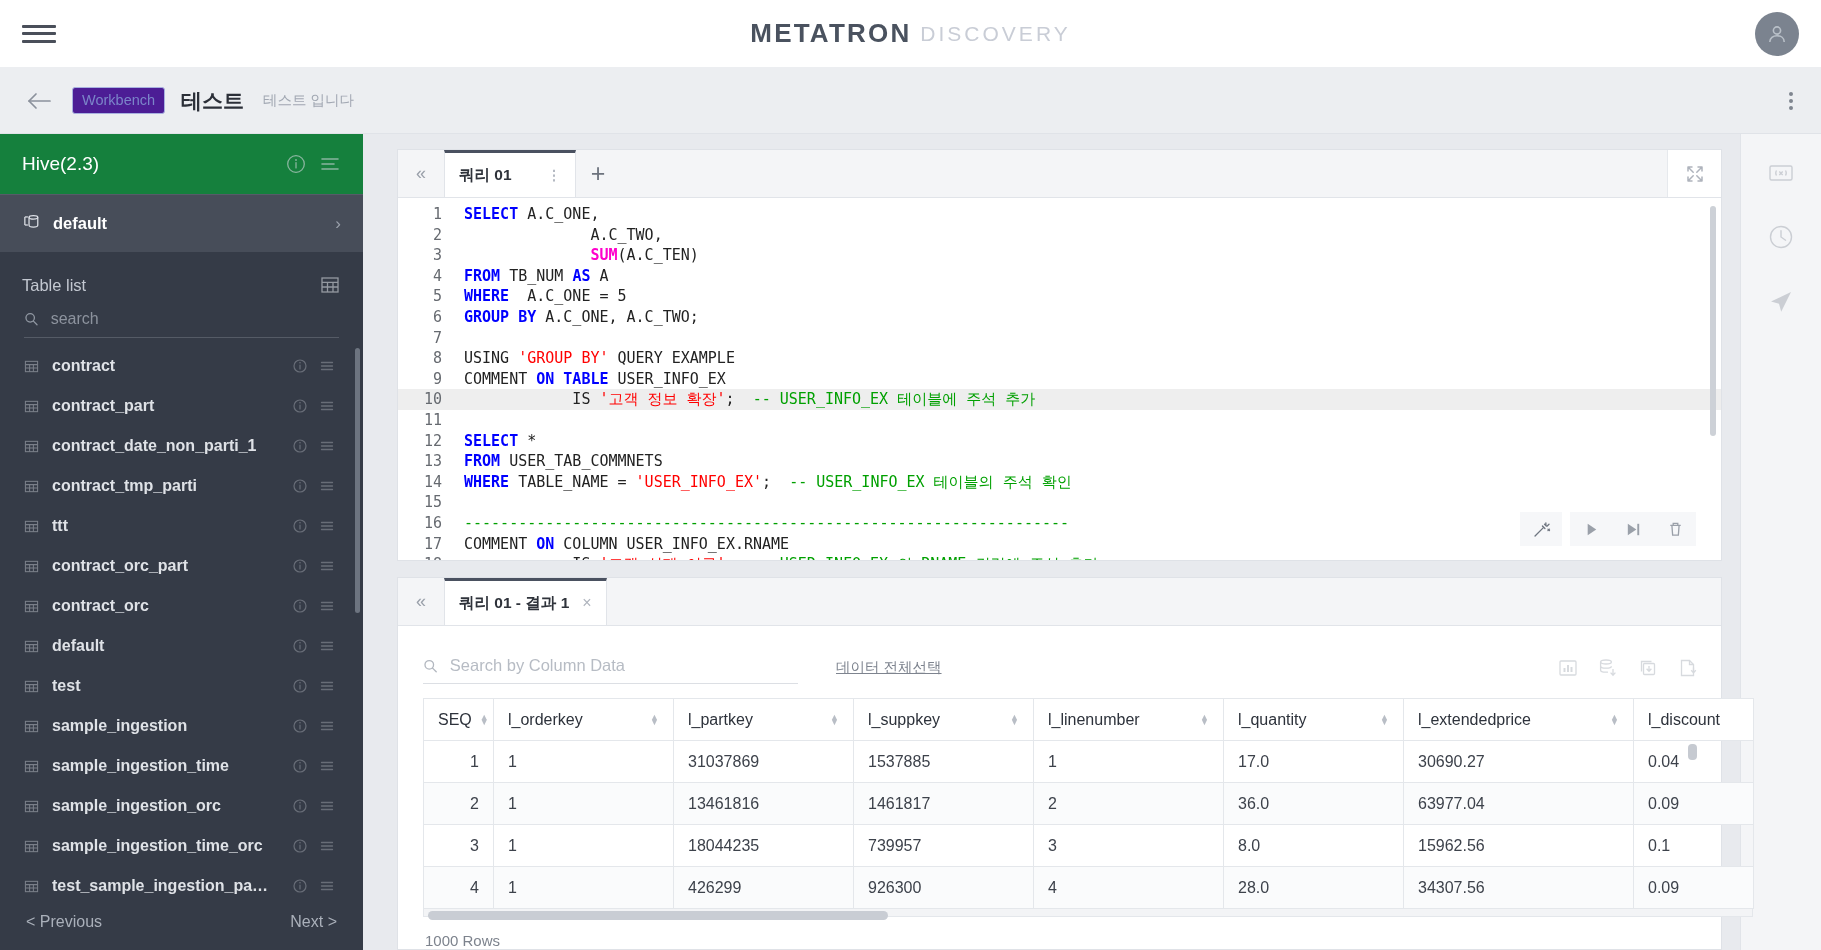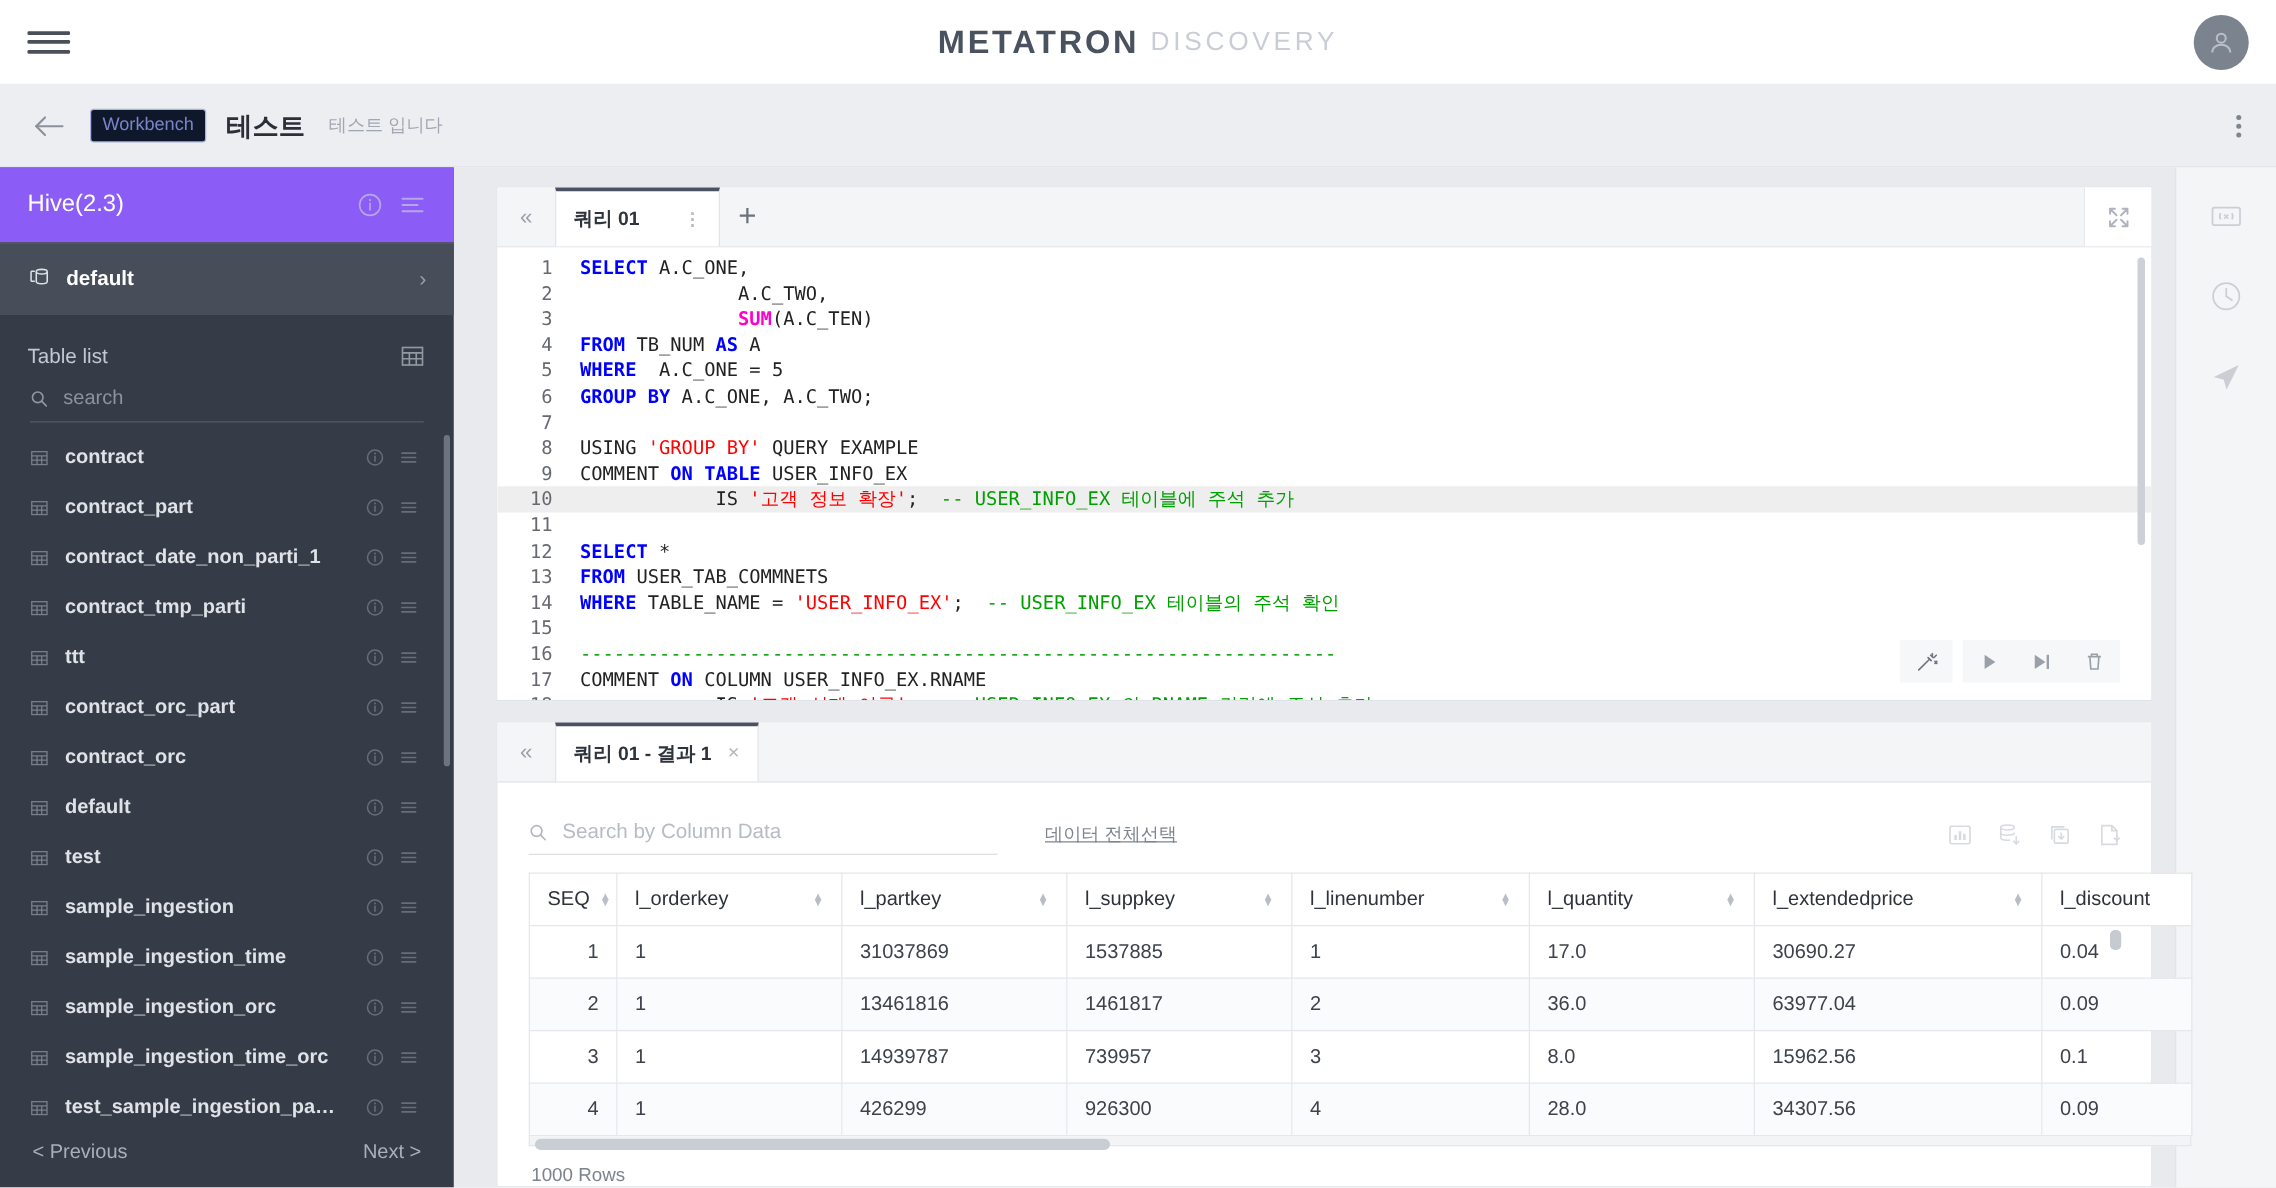--- a/index.html
+++ b/index.html
@@ -63,21 +63,21 @@
     display: flex; align-items: center; justify-content: center;
     cursor: pointer;
   }
   .back-arrow svg { width: 26px; height: 20px; stroke: #8b919c; }
   .wb-badge {
     border: 1px solid #a8b1e0;
     color: #7b85c9;
     font-size: 14.5px;
     padding: 4px 9px 5px 9px;
     border-radius: 3px;
-    background: #0f172a;
+    background: #4c1d95;
     cursor: pointer;
   }
   .crumb-title {
     font-size: 21px; font-weight: bold; color: #2b2f38;
     margin-left: 16px;
   }
   .crumb-desc {
     font-size: 14.5px; color: #a1a7b2; margin-left: 19px;
   }
   .kebab {
@@ -92,21 +92,21 @@
 
   
   .sidebar {
     width: 363px; min-width: 363px;
     background: #353b47;
     display: flex; flex-direction: column;
     position: relative;
   }
   .sb-head {
     height: 60px; min-height: 60px;
-    background: #8b5cf6;
+    background: #15803d;
     display: flex; align-items: center; padding: 0 22px;
   }
   .sb-head-title { font-size: 19px; color: #fff; flex: 1; }
   .sb-ico { width: 22px; height: 22px; opacity: .6; margin-left: 12px; cursor: pointer; }
   .sb-ico svg { width: 100%; height: 100%; }
   .sb-db {
     height: 58px; min-height: 58px;
     background: #474d59;
     border-top: 1px solid #565c68;
     display: flex; align-items: center; padding: 0 22px;
@@ -816,21 +816,21 @@
                     <td>13461816</td>
                     <td>1461817</td>
                     <td>2</td>
                     <td>36.0</td>
                     <td>63977.04</td>
                     <td>0.09</td>
                   </tr>
                   <tr>
                     <td class="seq">3</td>
                     <td>1</td>
-                    <td>14939787</td>
+                    <td>18044235</td>
                     <td>739957</td>
                     <td>3</td>
                     <td>8.0</td>
                     <td>15962.56</td>
                     <td>0.1</td>
                   </tr>
                   <tr class="alt">
                     <td class="seq">4</td>
                     <td>1</td>
                     <td>426299</td>

